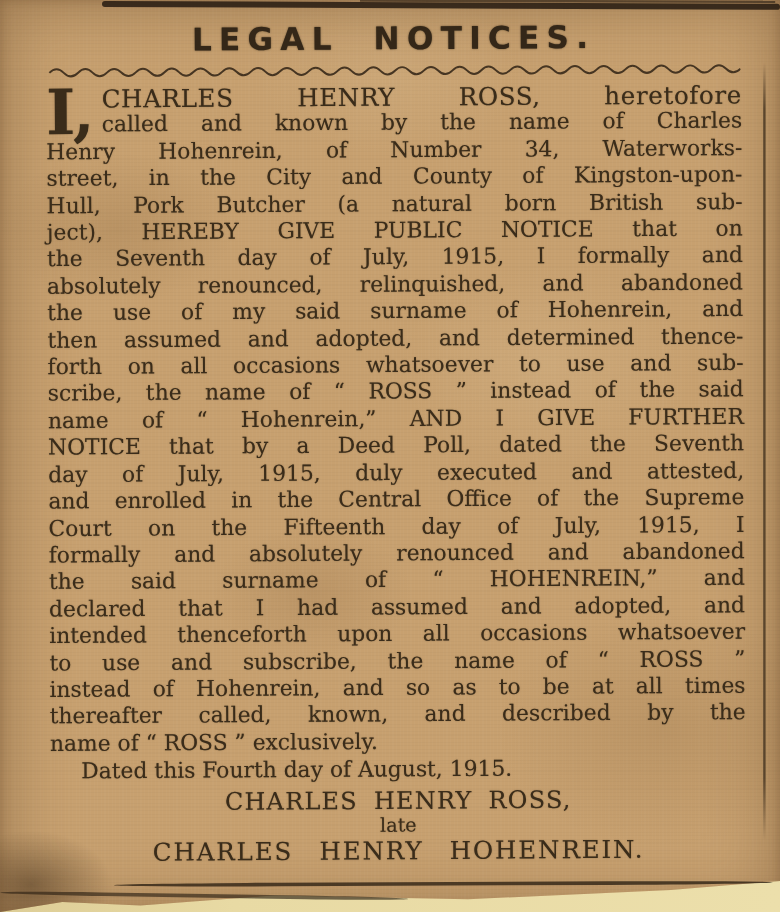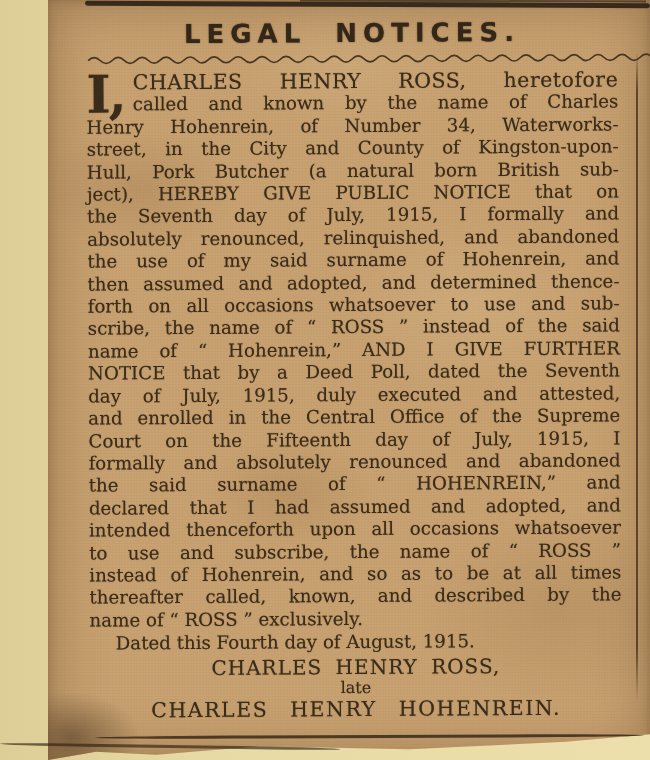--- a/index.html
+++ b/index.html
@@ -21,21 +21,20 @@
       radial-gradient(140px 90px at 15% 25%, rgba(120,85,45,.18), transparent 70%),
       radial-gradient(180px 120px at 70% 40%, rgba(243,223,185,.14), transparent 70%),
       radial-gradient(120px 80px at 40% 65%, rgba(110,75,40,.14), transparent 70%),
       radial-gradient(200px 140px at 85% 80%, rgba(120,85,45,.16), transparent 70%),
       radial-gradient(90px 60px at 4% 97%, rgba(50,33,16,.45), transparent 75%),
       radial-gradient(160px 100px at 50% 8%, rgba(236,214,174,.12), transparent 70%),
       repeating-linear-gradient(0deg, rgba(0,0,0,.02) 0 1px, transparent 1px 3px),
       repeating-linear-gradient(90deg, rgba(255,255,255,.025) 0 1px, transparent 1px 3px);
     box-shadow: inset 0 0 55px rgba(80,52,25,.40), inset 0 0 10px rgba(80,52,25,.28);
     clip-path: polygon(0 0, 100% 0, 100% 96.6%, 86% 97.6%, 60% 98.6%, 35% 98.2%, 18% 99.3%, 8% 98.9%, 0 100%);
-    margin-left: 48px;
   }
   
   .top-edge {
     position:absolute; left:85px; right:0; top:2px; height:5px;
     background:#241a10; opacity:.85; border-radius:3px;
     transform:rotate(0.25deg);
   }
   .top-edge2 {
     position:absolute; left:300px; right:4px; top:0; height:2px;
     background:#241a10; opacity:.6; transform:rotate(0.2deg);

